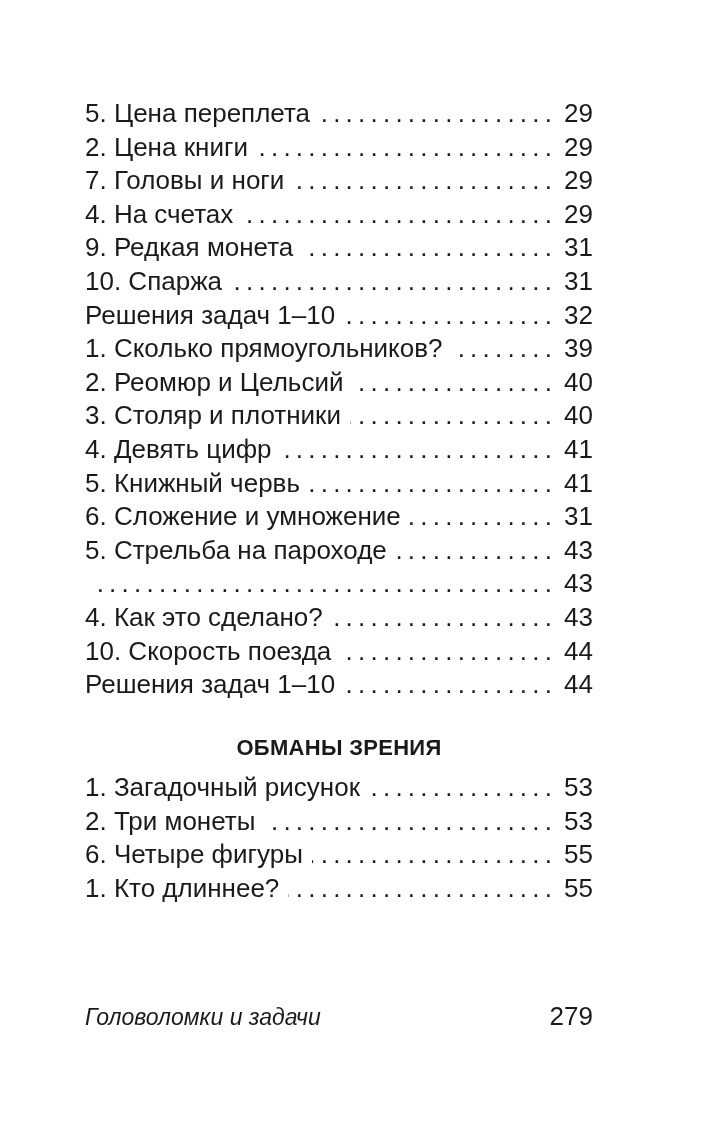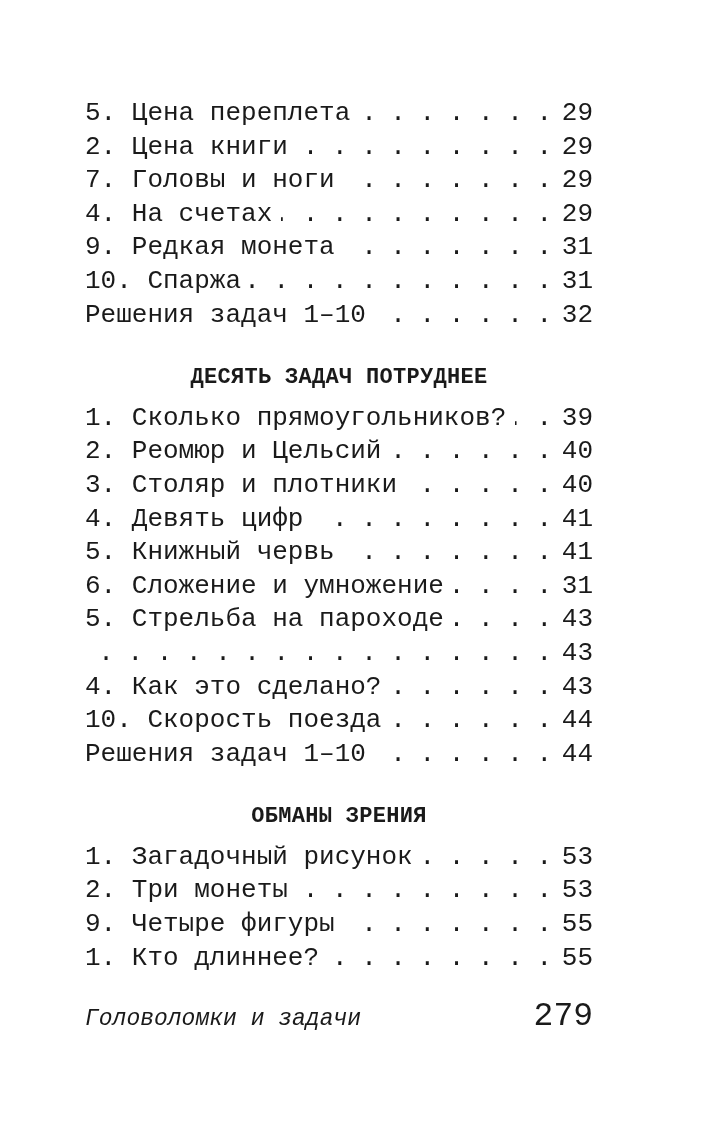--- a/index.html
+++ b/index.html
@@ -6,21 +6,21 @@
     margin: 0;
     padding: 0;
     background: #ffffff;
   }
   .page {
     position: relative;
     width: 708px;
     height: 1123px;
     background: #ffffff;
     color: #1a1a1a;
-    font-family: Liberation Mono, monospace;
+    font-family: Liberation Sans, sans-serif;
     overflow: hidden;
   }
   .toc {
     position: absolute;
     left: 85px;
     top: 97px;
     width: 508px;
   }
   .section-heading {
     font-size: 22px;
@@ -67,21 +67,21 @@
     justify-content: space-between;
     align-items: baseline;
     gap: 31px;
   }
   .running-title {
     font-style: italic;
     font-size: 23px;
     line-height: 33.6px;
   }
   .folio {
-    font-size: 33px;
+    font-size: 26px;
     line-height: 33.6px;
   }
 </style>
 </head>
 <body>
 
 <div class="page" style="background: rgb(255, 255, 255); color: rgb(26, 26, 26);">
   <main class="toc" id="toc">
       <section class="toc-section">
         <div class="toc-entry">
@@ -114,21 +114,20 @@
           <span class="leader"></span>
           <span class="entry-page">31</span>
         </div>
         <div class="toc-entry">
           <span class="entry-label">Решения задач 1–10</span>
           <span class="leader"></span>
           <span class="entry-page">32</span>
         </div>
       </section>
       <section class="toc-section">
-        <h2 class="section-heading">ДЕСЯТЬ ЗАДАЧ ПОТРУДНЕЕ</h2>
         <div class="toc-entry">
           <span class="entry-label">1. Сколько прямоугольников?</span>
           <span class="leader"></span>
           <span class="entry-page">39</span>
         </div>
         <div class="toc-entry">
           <span class="entry-label">2. Реомюр и Цельсий</span>
           <span class="leader"></span>
           <span class="entry-page">40</span>
         </div>
@@ -183,21 +182,21 @@
           <span class="entry-label">1. Загадочный рисунок</span>
           <span class="leader"></span>
           <span class="entry-page">53</span>
         </div>
         <div class="toc-entry">
           <span class="entry-label">2. Три монеты</span>
           <span class="leader"></span>
           <span class="entry-page">53</span>
         </div>
         <div class="toc-entry">
-          <span class="entry-label">9. Четыре фигуры</span>
+          <span class="entry-label">6. Четыре фигуры</span>
           <span class="leader"></span>
           <span class="entry-page">55</span>
         </div>
         <div class="toc-entry">
           <span class="entry-label">1. Кто длиннее?</span>
           <span class="leader"></span>
           <span class="entry-page">55</span>
         </div>
       </section>
     </main>

